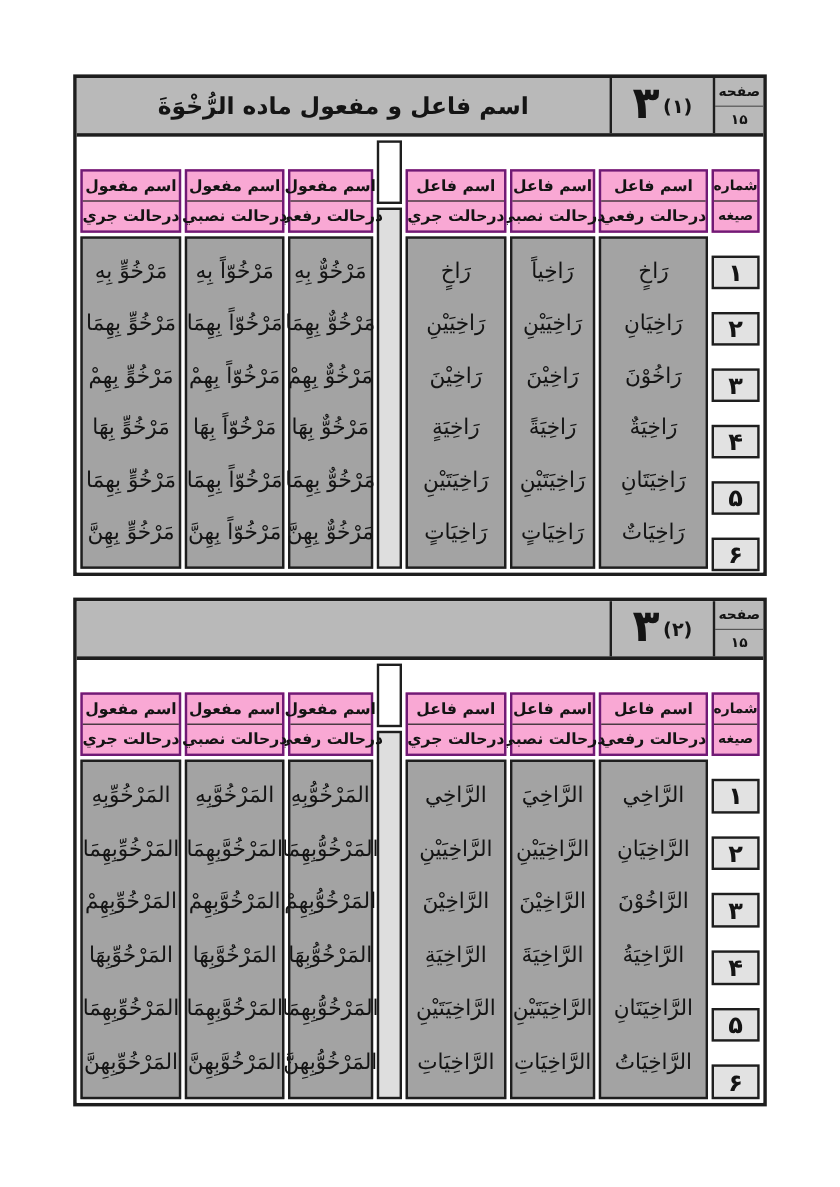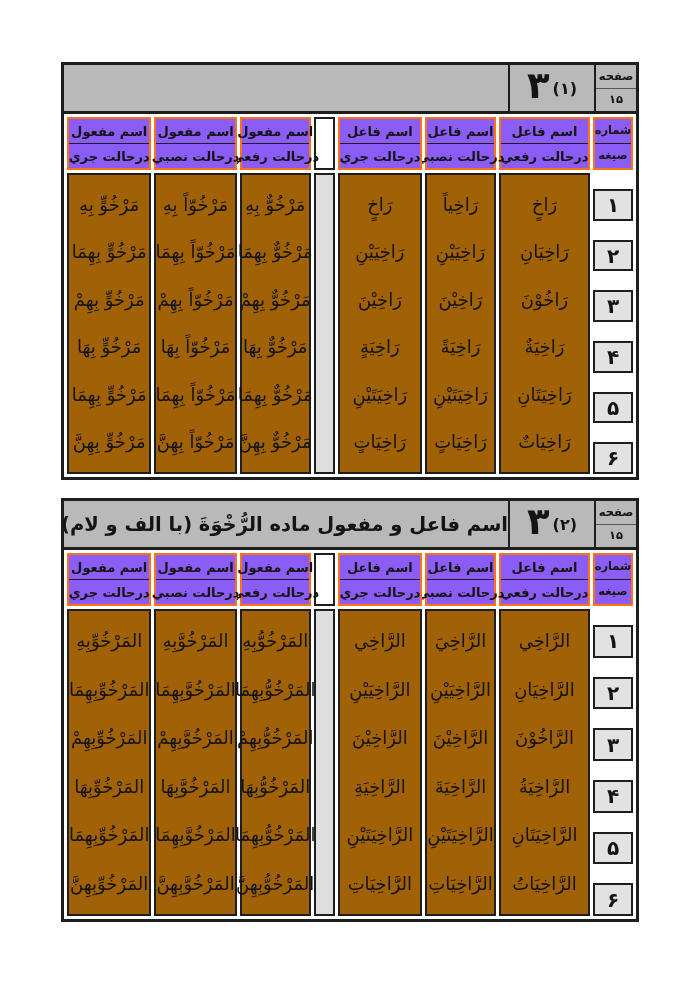--- a/index.html
+++ b/index.html
@@ -48,30 +48,30 @@
     background:#ffffff;min-height:0;box-sizing:border-box;
   }
   .col{display:flex;flex-direction:column;gap:3px;min-width:0;}
   .c-fa-raf{flex:95 1 0;}
   .c-fa-nasb{flex:74 1 0;}
   .c-fa-jarr{flex:88 1 0;}
   .c-maf-raf{flex:74 1 0;}
   .c-maf-nasb{flex:86 1 0;}
   .c-maf-jarr{flex:88 1 0;}
   .hdr{
-    height:53px;flex:0 0 53px;border:2px solid #f97316;background:#8b5cf6;
-    display:flex;flex-direction:column;box-sizing:border-box;
+    height:53px;flex:0 0 53px;border:2px solid #701a75;background:#f9a8d4;
+    display:flex;flex-direction:column;box-sizing:border-box;margin-top:24px;
   }
   .hdr .h1,.hdr .h2{
     flex:1;display:flex;align-items:center;justify-content:center;
     font-weight:bold;font-size:13px;line-height:1;white-space:nowrap;
   }
   .hdr .h1{border-bottom:1.5px solid #1e1e1e;}
   .cdata{
-    flex:1;border:2px solid #1e1e1e;background:#a16207;
+    flex:1;border:2px solid #1e1e1e;background:#a3a3a3;
     display:flex;flex-direction:column;justify-content:space-around;
     align-items:center;box-sizing:border-box;padding:6px 1px;min-height:0;
   }
   .word{font-size:18px;line-height:1.25;white-space:nowrap;}
   
   .ncol{width:40px;flex:0 0 40px;display:flex;flex-direction:column;gap:19px;}
   .ncol .hdr .h1,.ncol .hdr .h2{font-size:11.5px;font-weight:bold;}
   .ncell{
     flex:1;border:2px solid #1e1e1e;background:#e2e2e2;
     display:flex;align-items:center;justify-content:center;
@@ -92,20 +92,21 @@
   <section class="gtable t1">
     <div class="title-band">
       <div class="tb-page">
         <div class="l1">صفحه</div>
         <div class="l2">۱۵</div>
       </div>
       <div class="tb-num">
         <span class="big">۳</span>
         <span class="paren">(۱)</span>
       </div>
+      <div class="tb-title">اسم فاعل و مفعول ماده الرُّخْوَةَ</div>
     </div>
 
     <div class="tbody">
 
       <div class="ncol">
         <div class="hdr">
           <div class="h1">شماره</div>
           <div class="h2">صيغه</div>
         </div>
         <div class="ncell">۱</div>
@@ -216,21 +217,20 @@
   <section class="gtable t2">
     <div class="title-band">
       <div class="tb-page">
         <div class="l1">صفحه</div>
         <div class="l2">۱۵</div>
       </div>
       <div class="tb-num">
         <span class="big">۳</span>
         <span class="paren">(۲)</span>
       </div>
-      <div class="tb-title">اسم فاعل و مفعول ماده الرُّخْوَةَ (با الف و لام)</div>
     </div>
 
     <div class="tbody">
       <div class="ncol">
         <div class="hdr">
           <div class="h1">شماره</div>
           <div class="h2">صيغه</div>
         </div>
         <div class="ncell">۱</div>
         <div class="ncell">۲</div>

